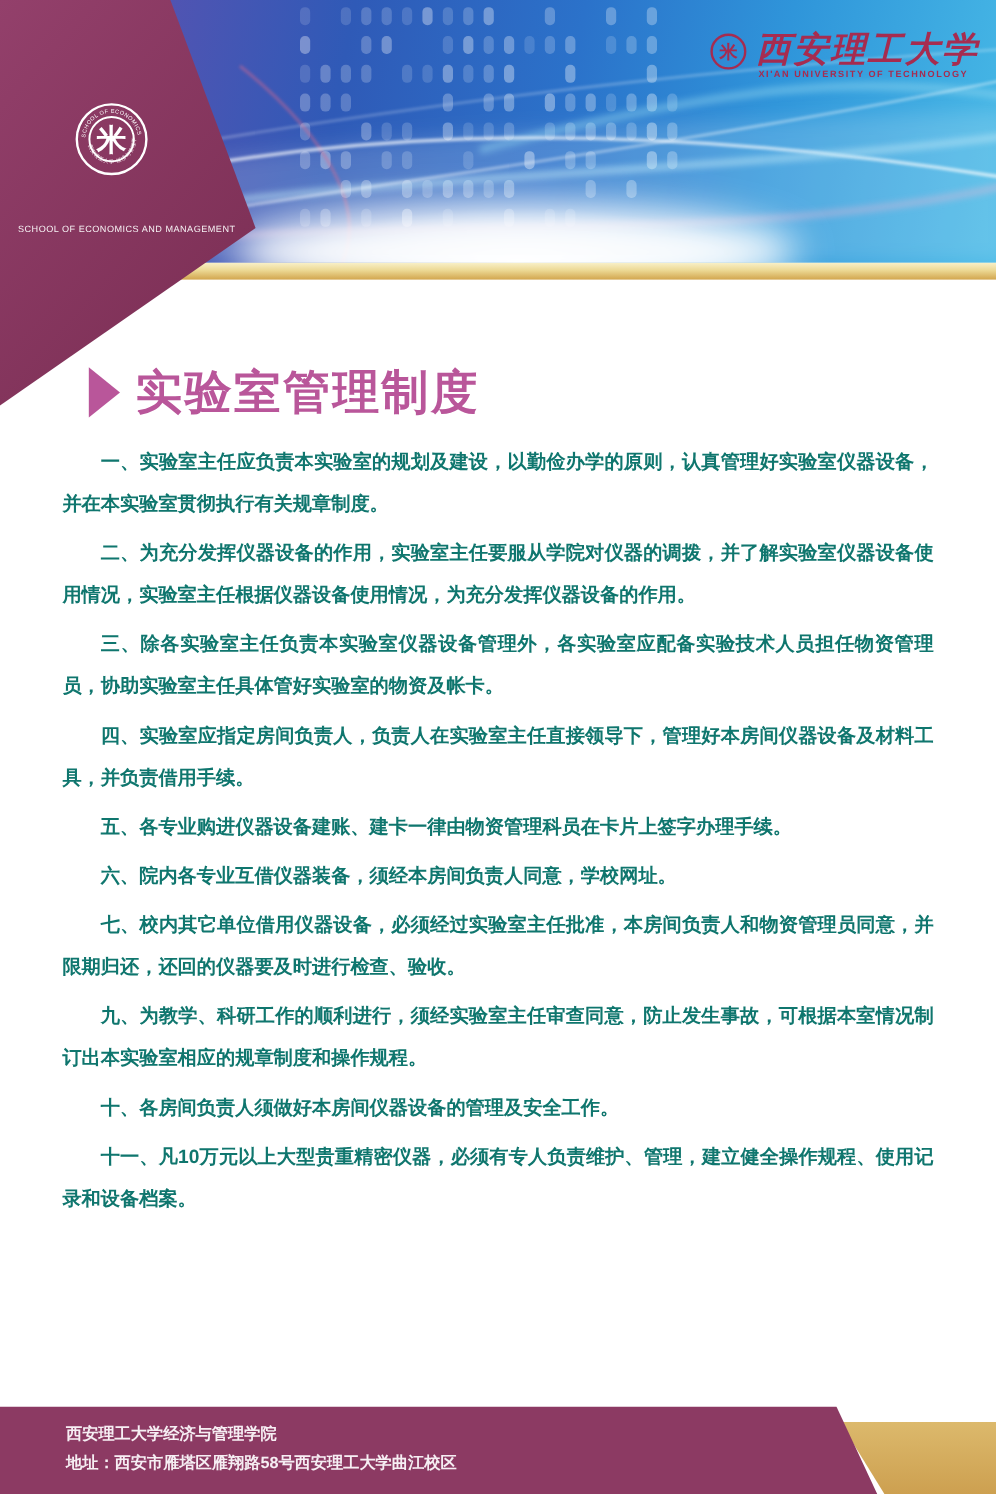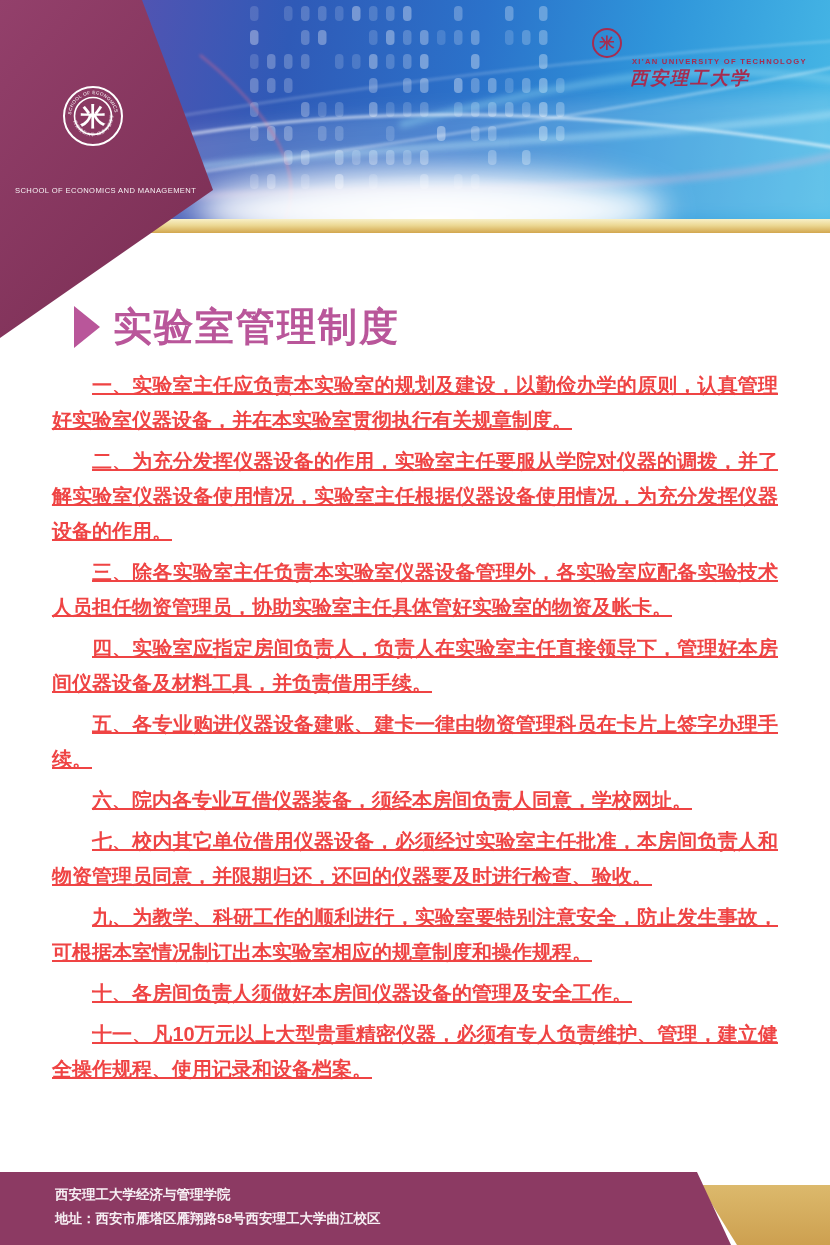--- a/index.html
+++ b/index.html
@@ -38,43 +38,43 @@
   }
 
   
   .univ-logo{position:absolute;left:592px;top:22px;width:215px;height:52px;color:#a62c50;}
   .univ-seal{
     position:absolute;left:0;top:6px;width:30px;height:30px;border-radius:50%;
     border:2px solid #a62c50;display:flex;align-items:center;justify-content:center;
     font-size:15px;font-weight:bold;color:#a62c50;
   }
   .univ-cn{
-    position:absolute;left:38px;top:0;font-size:18px;font-weight:bold;font-style:italic;
-    font-family:"DejaVu Serif","Liberation Serif",serif;letter-spacing:2px;white-space:nowrap;margin-top:44px;
+    position:absolute;left:38px;top:0;font-size:29px;font-weight:bold;font-style:italic;
+    font-family:"DejaVu Serif","Liberation Serif",serif;letter-spacing:2px;white-space:nowrap;
   }
   .univ-en{
     position:absolute;left:40px;top:35px;font-size:7.6px;font-weight:bold;letter-spacing:1.3px;white-space:nowrap;
   }
 
   
   .title-row{position:absolute;left:60px;top:300px;height:54px;display:flex;align-items:center;margin-left:14px;}
   .title-triangle{
     width:0;height:0;border-left:26px solid #b9569a;
     border-top:21px solid transparent;border-bottom:21px solid transparent;margin-right:13px;
   }
   .page-title{
     font-size:39px;font-weight:bold;color:#b9569a;letter-spacing:2px;white-space:nowrap;
     margin:0;
   }
 
   
   .rules{position:absolute;left:52px;top:368px;width:726px;}
   .rule{
-    margin:0 0 6px 0;font-size:20px;font-weight:bold;color:#ef4444;
-    line-height:35px;text-align:justify;text-indent:2em;text-decoration:underline;
+    margin:0 0 6px 0;font-size:16px;font-weight:bold;color:#0f766e;
+    line-height:35px;text-align:justify;text-indent:2em;
   }
 
   
   .footer{position:absolute;left:0;top:1172px;width:756px;height:73px;}
   .footer-svg{position:absolute;top:0;left:0;}
   .footer-col{position:absolute;top:11px;color:#f6eef3;font-size:13.5px;font-weight:bold;line-height:24px;white-space:nowrap;}
   .footer-left{left:55px;}
   .footer-right{left:385px;}
 </style>
 </head>
@@ -249,21 +249,21 @@
   </div>
 
   <div class="rules">
       <p class="rule">一、实验室主任应负责本实验室的规划及建设，以勤俭办学的原则，认真管理好实验室仪器设备，并在本实验室贯彻执行有关规章制度。</p>
       <p class="rule">二、为充分发挥仪器设备的作用，实验室主任要服从学院对仪器的调拨，并了解实验室仪器设备使用情况，实验室主任根据仪器设备使用情况，为充分发挥仪器设备的作用。</p>
       <p class="rule">三、除各实验室主任负责本实验室仪器设备管理外，各实验室应配备实验技术人员担任物资管理员，协助实验室主任具体管好实验室的物资及帐卡。</p>
       <p class="rule">四、实验室应指定房间负责人，负责人在实验室主任直接领导下，管理好本房间仪器设备及材料工具，并负责借用手续。</p>
       <p class="rule">五、各专业购进仪器设备建账、建卡一律由物资管理科员在卡片上签字办理手续。</p>
       <p class="rule">六、院内各专业互借仪器装备，须经本房间负责人同意，学校网址。</p>
       <p class="rule">七、校内其它单位借用仪器设备，必须经过实验室主任批准，本房间负责人和物资管理员同意，并限期归还，还回的仪器要及时进行检查、验收。</p>
-      <p class="rule">九、为教学、科研工作的顺利进行，实验室要特别注意安全，防止发生事故，可根据本室情况制订出本实验室相应的规章制度和操作规程。</p>
+      <p class="rule">九、为教学、科研工作的顺利进行，须经实验室主任审查同意，防止发生事故，可根据本室情况制订出本实验室相应的规章制度和操作规程。</p>
       <p class="rule">十、各房间负责人须做好本房间仪器设备的管理及安全工作。</p>
       <p class="rule">十一、凡10万元以上大型贵重精密仪器，必须有专人负责维护、管理，建立健全操作规程、使用记录和设备档案。</p>
     </div>
 
   <div class="footer">
     <svg class="footer-svg" width="830" height="73" viewBox="0 0 830 73">
       <defs>
         <linearGradient id="fg" x1="0" y1="0" x2="0" y2="1">
           <stop offset="0" stop-color="#dcb96c"></stop>
           <stop offset="1" stop-color="#cda050"></stop>

